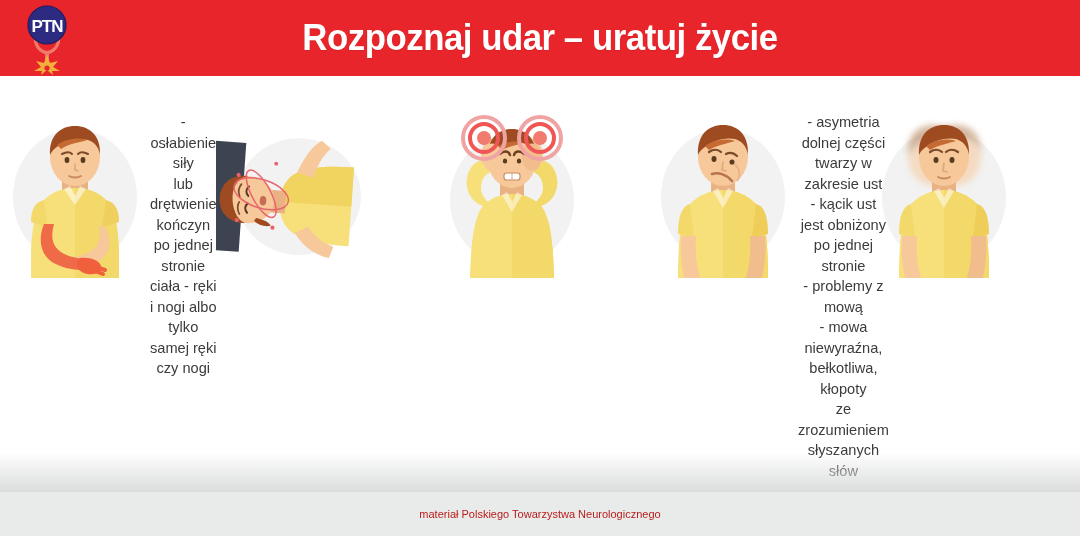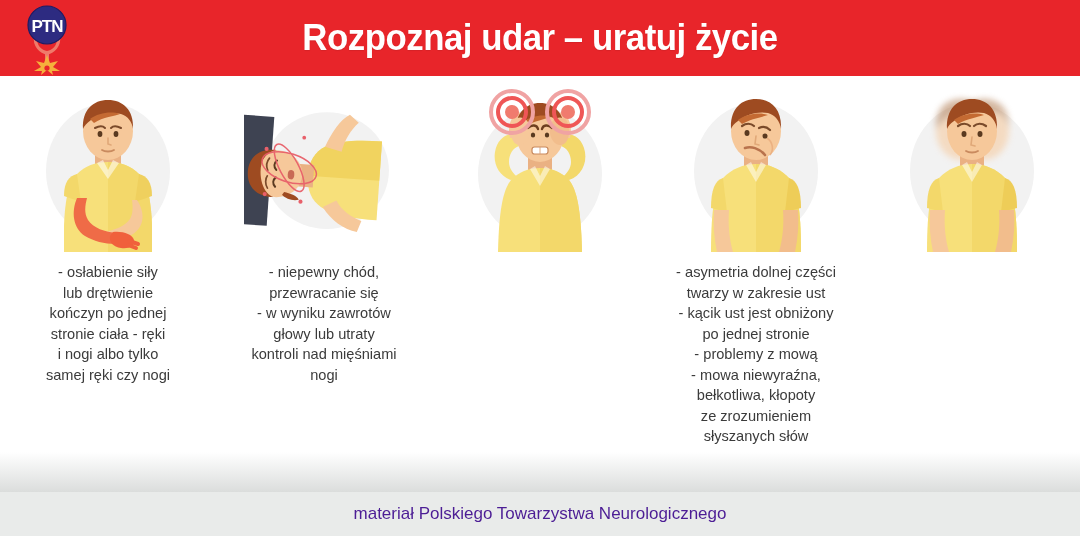--- a/index.html
+++ b/index.html
@@ -55,22 +55,22 @@
     position: absolute;
     top: 76px; left: 0;
     width: 1080px;
     height: 416px;
     display: flex;
     align-items: flex-start;
   }
   .col {
     width: 216px;
     display: flex;
-    flex-direction: column;
-    align-items: center;
+    flex-direction: row;
+    padding-top: 26px;
   }
   .figure-wrap {
     position: relative;
     width: 160px;
     height: 176px;
     display: flex;
     align-items: flex-end;
     justify-content: center;
   }
   .figure-wrap svg { display: block; }
@@ -101,22 +101,22 @@
     left: 0;
     top: 492px;
     width: 1080px;
     height: 44px;
     background: #e9ebea;
     display: flex;
     align-items: center;
     justify-content: center;
   }
   .footer-text {
-    color: #4c1d95;
-    font-size: 17px;
+    color: #b91c1c;
+    font-size: 11px;
     font-family: "Liberation Sans", sans-serif;
   }
 </style>
 </head>
 <body>
 
 <div class="poster">
 
   <div class="header">
 
@@ -233,26 +233,20 @@
             <ellipse cx="48" cy="92" rx="30" ry="15" transform="rotate(18 48 92)"></ellipse>
           </g>
           <g fill="#e8606a">
             <circle cx="24" cy="72" r="2.2"></circle>
             <circle cx="22" cy="120" r="2.2"></circle>
             <circle cx="60" cy="128" r="2.2"></circle>
             <circle cx="64" cy="60" r="2"></circle>
           </g>
         </svg>
       </div>
-      <div class="caption">- niepewny chód,
-przewracanie się
-- w wyniku zawrotów
-głowy lub utraty
-kontroli nad mięśniami
-nogi</div>
     </div>
 
     <div class="col">
       <div class="figure-wrap">
         <svg width="150" height="176" viewBox="0 0 150 176">
           <ellipse cx="75" cy="98" rx="62" ry="66" fill="#f2f2f2"></ellipse>
 
           <path d="M63 82 L87 82 L87 102 L63 102 Z" fill="#eab183"></path>
 
           <path d="M46 104 C54 96, 63 92, 75 92 C87 92, 96 96, 104 104

